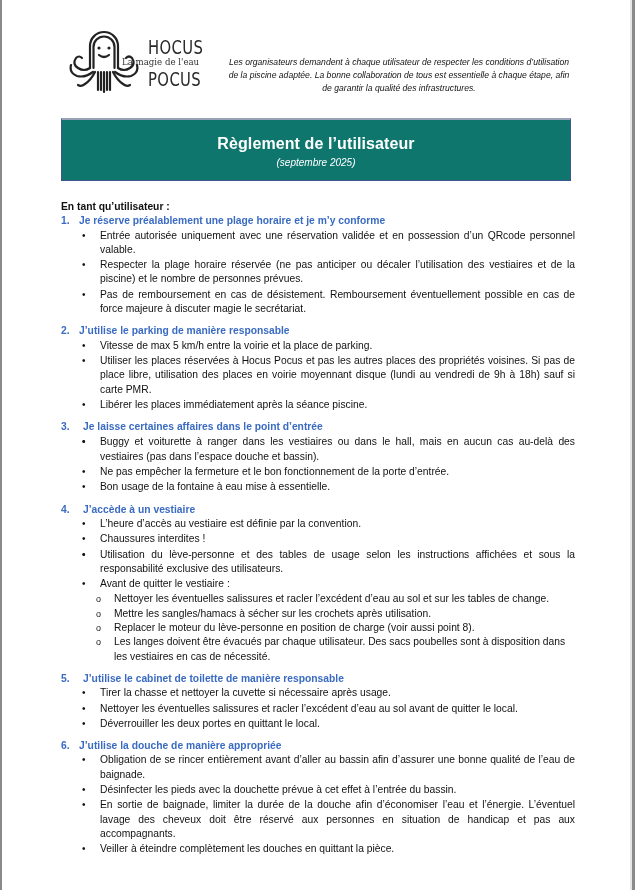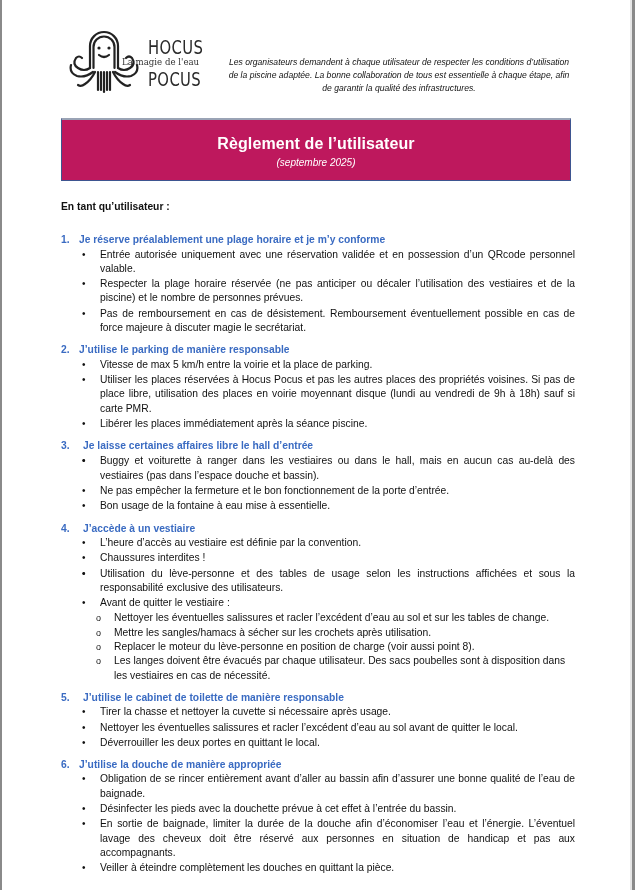--- a/index.html
+++ b/index.html
@@ -24,21 +24,21 @@
 
   .banner {
     position: absolute; left: 61px; top: 118px; width: 510px; height: 63px;
     background: #5472bf; border: 1px solid #3e5590; border-top: 2px solid #9aa3b5;
     box-sizing: border-box; text-align: center; color: #fff;
   }
   .banner-title { margin-top: 15px; font-weight: bold; font-size: 16px; letter-spacing: 0.1px; }
   .banner-sub { margin-top: 4px; font-style: italic; font-size: 10px; }
 
   .content { position: absolute; left: 61px; top: 200px; width: 514px; font-size: 10.3px; line-height: 14.3px; }
-  .lead { font-weight: bold; margin-bottom: 19px; }
+  .lead { font-weight: bold; margin-bottom: 0; }
   .section { margin-bottom: 8px; }
   .sec-head { color: #3a6bc2; font-weight: bold; display: flex; }
   .sec-num { width: 18px; flex: none; }
   .sec-num.wide { width: 22px; }
   ul.bullets { list-style: none; margin: 0; padding: 0; }
   .bullet { position: relative; padding-left: 39px; margin-bottom: 1px; text-align: justify; }
   .bullet-dot { position: absolute; left: 21px; top: 0; font-size: 10px; }
   ul.subs { list-style: none; margin: 0; padding: 0; }
   .sub { position: relative; padding-left: 53px; }
   .sub-dot { position: absolute; left: 35px; top: 0; font-size: 9px; }
@@ -69,21 +69,21 @@
     <path d="M47 44 q8 6 16 4 q8 -3 6 -11"></path>
     <path d="M50 40 q6 4 12 0 q6 -4 2 -10 q-3 -3 -6 0"></path>
   </svg>
   <div class="logo-hocus">HOCUS</div>
   <div class="logo-tag">La magie de l'eau</div>
   <div class="logo-pocus">POCUS</div>
 </div>
 
 <div class="intro">Les organisateurs demandent à chaque utilisateur de respecter les conditions d’utilisation de la piscine adaptée.  La bonne collaboration de tous est essentielle à chaque étape, afin de garantir la qualité des infrastructures.</div>
 
-<div class="banner" style="background: #be185d; text-align: center;">
+<div class="banner" style="background: #0f766e; text-align: center;">
   <div class="banner-title">Règlement de l’utilisateur</div>
   <div class="banner-sub">(septembre 2025)</div>
 </div>
 
 <div class="content">
   <div class="lead">En tant qu’utilisateur :</div>
   <div id="sections">
       <div class="section">
         <div class="sec-head" style="color: rgb(58, 107, 194);">
           <span class="sec-num">1.</span>
@@ -102,21 +102,21 @@
         </div>
         <ul class="bullets">
           <li class="bullet"><span class="bullet-dot">•</span><span>Vitesse de max 5 km/h entre la voirie et la place de parking.</span></li>
           <li class="bullet"><span class="bullet-dot">•</span><span>Utiliser les places réservées à Hocus Pocus et pas les autres places des  propriétés voisines. Si pas de place libre, utilisation des places en voirie moyennant disque (lundi au vendredi de 9h à 18h) sauf si carte PMR.</span></li>
           <li class="bullet"><span class="bullet-dot">•</span><span>Libérer les places immédiatement après la séance piscine.</span></li>
         </ul>
       </div>
       <div class="section">
         <div class="sec-head" style="color: rgb(58, 107, 194);">
           <span class="sec-num wide">3.</span>
-          <span>Je laisse certaines affaires libre le hall d’entrée</span>
+          <span>Je laisse certaines affaires dans le point d’entrée</span>
         </div>
         <ul class="bullets">
           <li class="bullet"><span class="bullet-dot">•</span></li>
           <li class="bullet"><span class="bullet-dot">•</span><span>Buggy et voiturette à ranger dans les vestiaires ou dans le hall, mais en aucun cas au-delà des vestiaires (pas dans l’espace douche et bassin).</span></li>
           <li class="bullet"><span class="bullet-dot">•</span><span>Ne pas empêcher la fermeture et le bon fonctionnement de la porte d’entrée.</span></li>
           <li class="bullet"><span class="bullet-dot">•</span><span>Bon usage de la fontaine à eau mise à essentielle.</span></li>
         </ul>
       </div>
       <div class="section">
         <div class="sec-head" style="color: rgb(58, 107, 194);">

